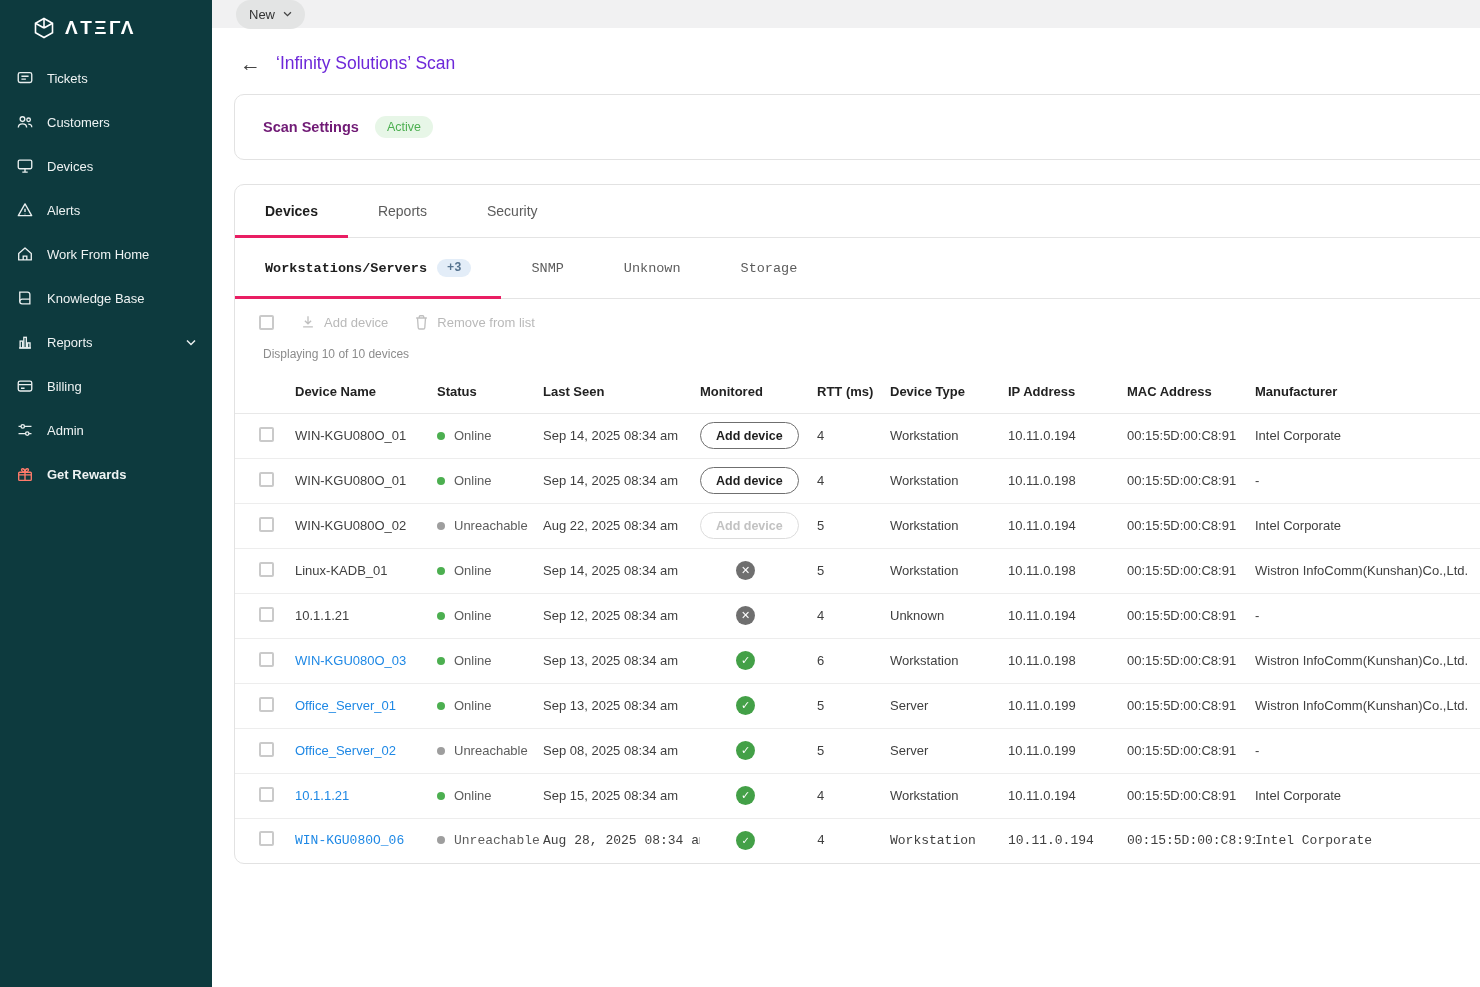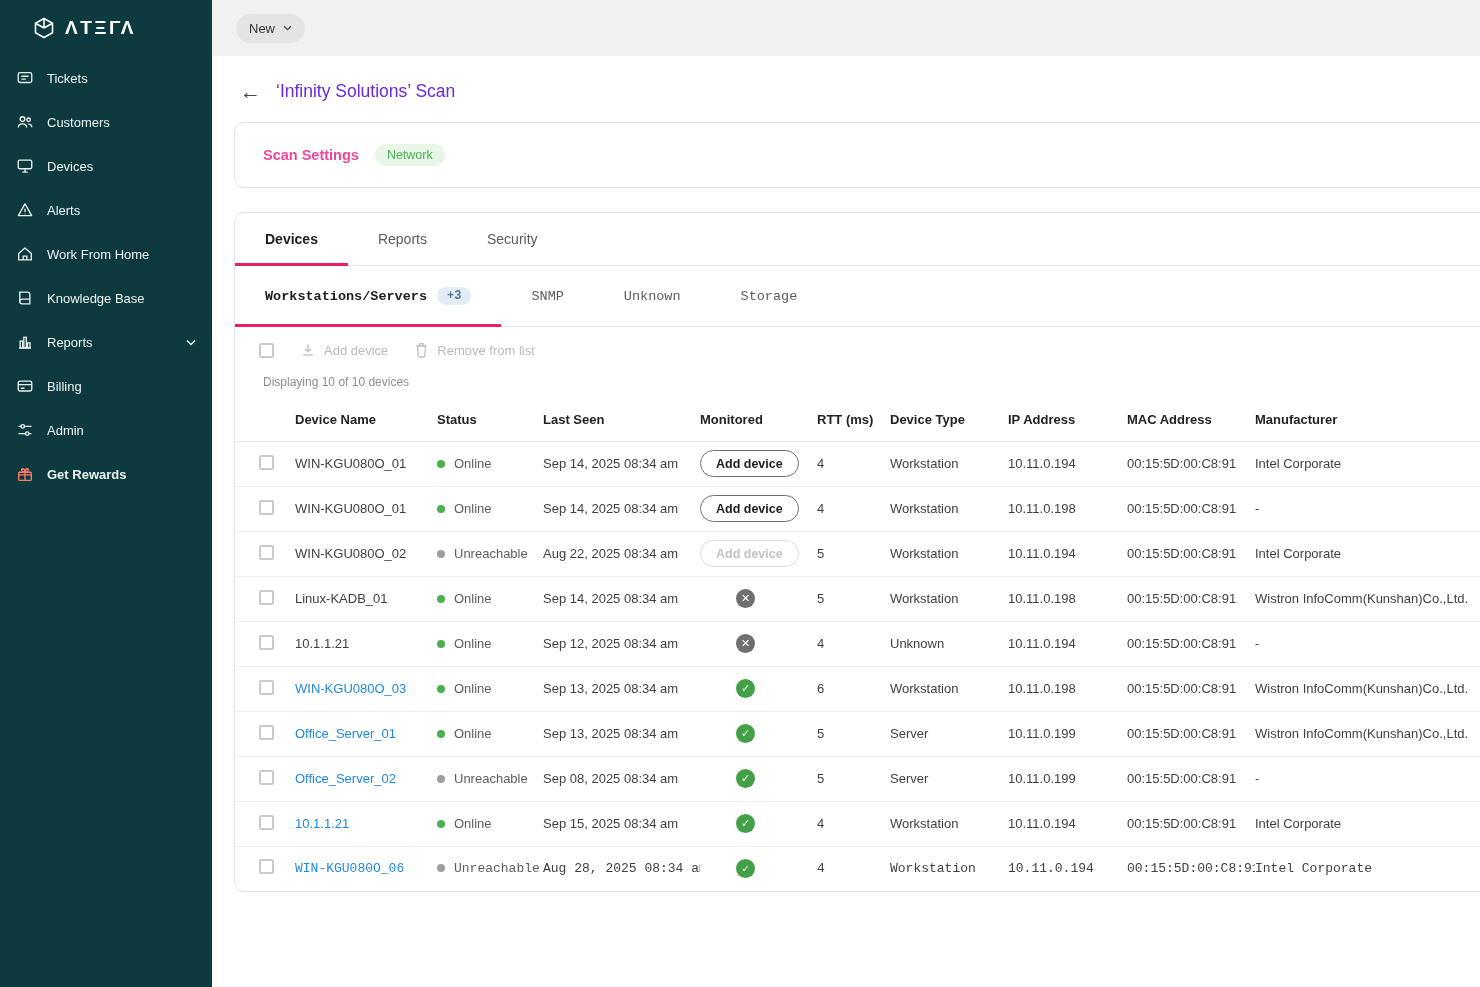--- a/index.html
+++ b/index.html
@@ -22,38 +22,38 @@
   .nav-item.active{background:rgba(255,255,255,.08);font-weight:700;}
   .nav-item.bold{font-weight:700;}
   .nav-ic{width:18px;height:18px;display:flex;align-items:center;justify-content:center;flex-shrink:0;}
   .nav-ic svg{display:block;}
   .nav-badge{margin-left:8px;background:var(--badge);color:#fff;font-size:11.5px;font-weight:700;
              padding:3px 8px;border-radius:10px;line-height:1;}
   .nav-chevron{margin-left:auto;margin-right:4px;display:flex;}
 
   
   .main{flex:1;min-width:0;display:flex;flex-direction:column;background:#fff;}
-  .topbar{height:56px;background:#f1f1f2;display:flex;align-items:center;padding-left:24px;gap:23px;flex-shrink:0;}
+  .topbar{height:28px;background:#f1f1f2;display:flex;align-items:center;padding-left:24px;gap:23px;flex-shrink:0;}
   .new-btn{height:29px;background:#e3e4e4;border:none;border-radius:15px;padding:0 13px;
            display:flex;align-items:center;gap:8px;font-size:13px;color:#333;cursor:pointer;
            font-family:inherit;}
   .search{width:368px;height:30px;background:#e3e4e4;border-radius:9px;display:flex;align-items:center;
           padding:0 14px;gap:9px;}
   .search input{flex:1;border:none;background:transparent;outline:none;font-size:13px;color:#444;
                 font-family:inherit;}
   .search input::placeholder{color:#555;}
 
   .content{flex:1;padding:18px 0 0 22px;}
   .page-head{display:flex;align-items:center;gap:15px;height:34px;padding-left:6px;}
   .back{font-size:21px;color:#444;cursor:pointer;line-height:1;}
   .page-title{font-size:17.5px;font-weight:500;color:#6d28d9;}
 
   .card{border:1px solid #e2e2e2;border-radius:10px;margin-right:-12px;background:#fff;}
   .scan-card{margin-top:14px;height:66px;display:flex;align-items:center;gap:16px;padding:0 28px;}
-  .scan-label{font-size:14.5px;font-weight:700;color:#ec4899;}
+  .scan-label{font-size:14.5px;font-weight:700;color:#701a75;}
   .badge-active{background:#e7f6e7;color:var(--green);font-size:12.5px;font-weight:500;
                 padding:4px 12px;border-radius:12px;}
 
   .tabs-card{margin-top:24px;}
   .tabs{height:53px;display:flex;border-bottom:1px solid #e4e4e4;}
   .tab{padding:0 30px;display:flex;align-items:center;font-size:14px;color:#5c5c5c;
        position:relative;cursor:pointer;}
   .tab.active{color:#1d1d1d;font-weight:700;}
   .tab.active::after{content:"";position:absolute;left:0;right:0;bottom:-1px;height:3px;background:var(--accent);}
 
@@ -237,21 +237,21 @@
 
   <div class="content">
 
     <div class="page-head">
       <span class="back">←</span>
       <h1 class="page-title">‘Infinity Solutions’ Scan</h1>
     </div>
 
     <section class="card scan-card">
       <span class="scan-label">Scan Settings</span>
-      <span class="badge-active">Network</span>
+      <span class="badge-active">Active</span>
     </section>
 
     <section class="card tabs-card">
 
       <div class="tabs">
         <div class="tab active">
           <span>Devices</span>
         </div>
         <div class="tab">
           <span>Reports</span>

